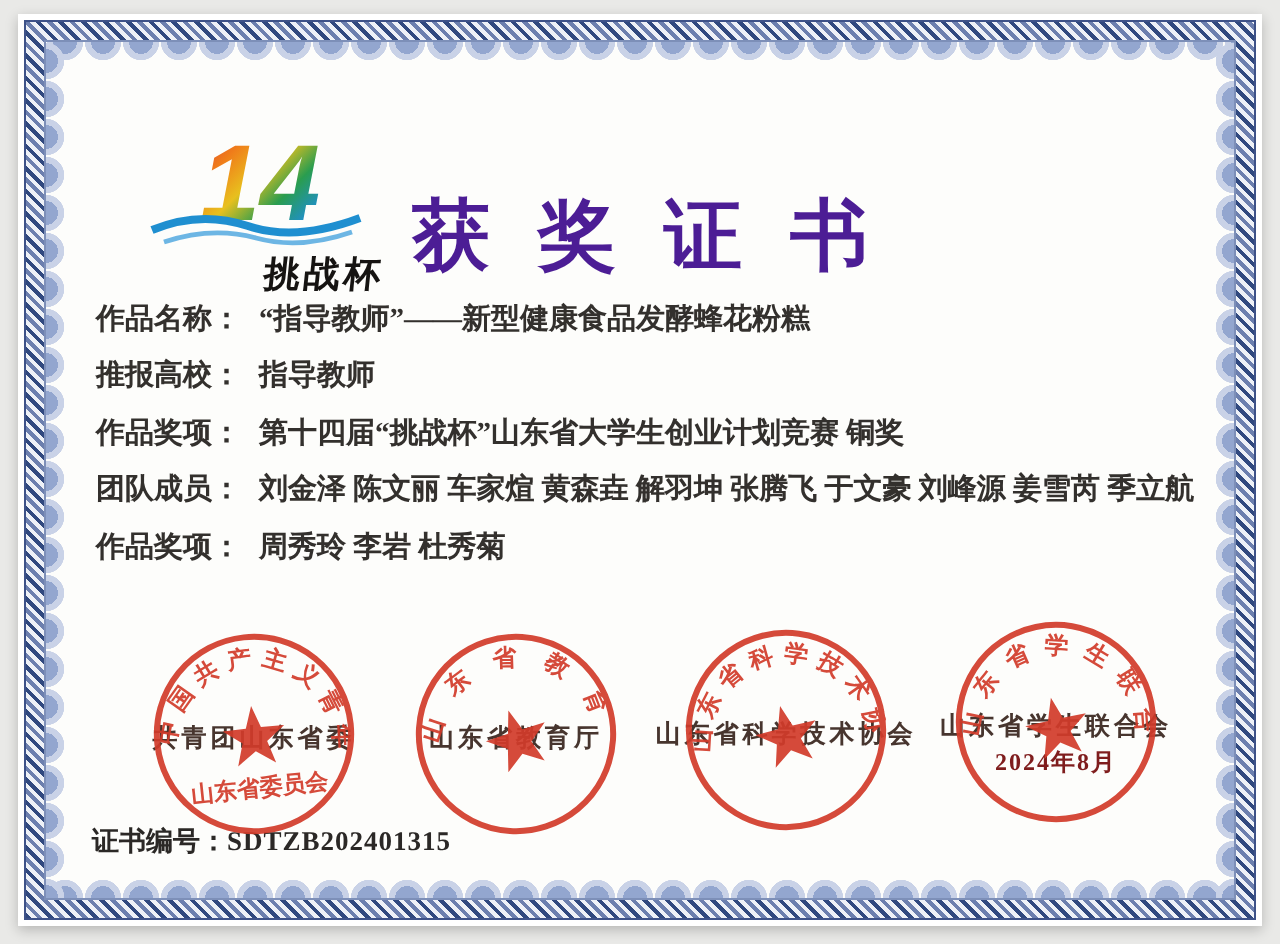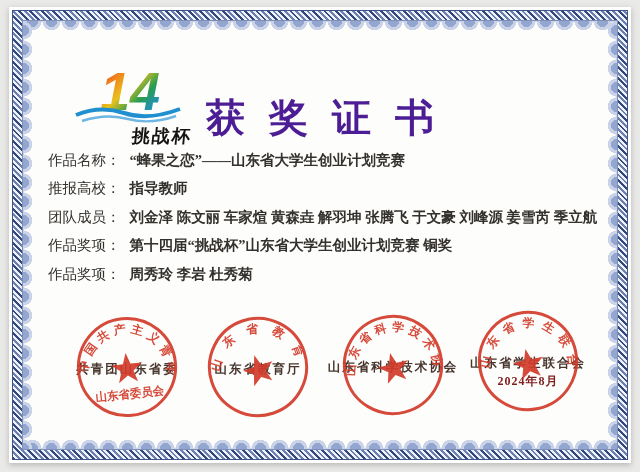--- a/index.html
+++ b/index.html
@@ -35,21 +35,21 @@
   .logo-brand{font-weight:900;font-size:18px;color:#161412;letter-spacing:2px;
      font-family:"Liberation Serif",serif;margin-top:-4px;transform:skewX(-6deg);}
   .logo-sub{font-size:7.5px;color:#2a2a2a;letter-spacing:.5px;font-weight:700;margin-top:1px;}
   
   .title{position:absolute;left:332px;top:70px;transform:translateX(-50%);
      font-size:39px;font-weight:900;color:#4c1d95;letter-spacing:24px;margin-right:-24px;
      white-space:nowrap;font-family:"Liberation Serif",serif;margin-top:21px;}
   
   .fields{position:absolute;left:48px;top:146px;width:565px;}
   .frow{white-space:nowrap;font-size:14.5px;color:#33302d;height:28.4px;line-height:28.4px;}
-  .flabel{font-weight:400;margin-right:9px;}
+  .flabel{font-weight:700;margin-right:9px;}
   .fvalue{font-weight:600;}
   
   .stamp{position:absolute;width:106px;height:108px;}
   .seal{position:absolute;inset:0;width:106px;height:108px;z-index:2;opacity:.92;}
   .seal-ring{fill:none;stroke:#d23b2a;stroke-width:3.4;}
   .arc-text{fill:#d23b2a;font-size:13.5px;font-weight:700;font-family:"Liberation Serif",serif;}
   .star{fill:#d23b2a;}
   .seal-inner{fill:#d23b2a;font-size:13px;font-weight:700;text-anchor:middle;}
   .printed{position:absolute;left:50%;transform:translateX(-50%);top:48px;z-index:1;
      font-size:12.5px;font-weight:700;color:#47352e;letter-spacing:2px;white-space:nowrap;}
@@ -92,30 +92,30 @@
         <path d="M14,57 Q38,47 62,55 T118,51" stroke="#1f8fd0" stroke-width="4" fill="none"></path>
         <path d="M20,63 Q44,55 66,61 T114,58" stroke="#6db6e4" stroke-width="2.4" fill="none"></path>
       </svg>
       <div class="logo-brand">挑战杯</div>
     </div>
 
     <div class="title">获奖证书</div>
 
     <div class="fields">
       <div class="frow">
-        <span class="flabel">作品名称：</span><span class="fvalue">“蜂果之恋”——山东省大学生创业计划竞赛</span>
+        <span class="flabel">作品名称：</span><span class="fvalue">“指导教师”——新型健康食品发酵蜂花粉糕</span>
       </div>
       <div class="frow">
         <span class="flabel">推报高校：</span><span class="fvalue">指导教师</span>
       </div>
       <div class="frow">
-        <span class="flabel">团队成员：</span><span class="fvalue">刘金泽 陈文丽 车家煊 黄森垚 解羽坤 张腾飞 于文豪 刘峰源 姜雪芮 季立航</span>
+        <span class="flabel">作品奖项：</span><span class="fvalue">第十四届“挑战杯”山东省大学生创业计划竞赛 铜奖</span>
       </div>
       <div class="frow">
-        <span class="flabel">作品奖项：</span><span class="fvalue">第十四届“挑战杯”山东省大学生创业计划竞赛 铜奖</span>
+        <span class="flabel">团队成员：</span><span class="fvalue">刘金泽 陈文丽 车家煊 黄森垚 解羽坤 张腾飞 于文豪 刘峰源 姜雪芮 季立航</span>
       </div>
       <div class="frow">
         <span class="flabel">作品奖项：</span><span class="fvalue">周秀玲 李岩 杜秀菊</span>
       </div>
     </div>
 
     <div class="stamp" style="left:74px;top:313px;">
       <div class="printed">共青团山东省委</div>
       <svg class="seal" viewBox="0 0 120 120" style="transform:rotate(-6deg);">
         <circle class="seal-ring" cx="60" cy="60" r="55"></circle>
@@ -161,15 +161,18 @@
         <circle class="seal-ring" cx="60" cy="60" r="55"></circle>
         <defs>
             <path id="arc3" d="M 16,76 A 45,45 0 1 1 104,76"></path>
           </defs>
         <text class="arc-text" style="letter-spacing:8px;"><textPath href="#arc3" startOffset="17">山东省学生联合会</textPath></text>
         <path class="star" d="M60,46 L64.3,58.5 L77.5,58.7 L67,66.7 L70.8,79.3 L60,71.8 L49.2,79.3 L53,66.7 L42.5,58.7 L55.7,58.5 Z"></path>
         <text class="seal-inner" x="60" y="96"></text>
       </svg>
     </div>
 
+    <div class="certno">
+      <span>证书编号：</span><span class="num">SDTZB202401315</span>
+    </div>
 
   </div>
 </div>
 
 </body></html>

